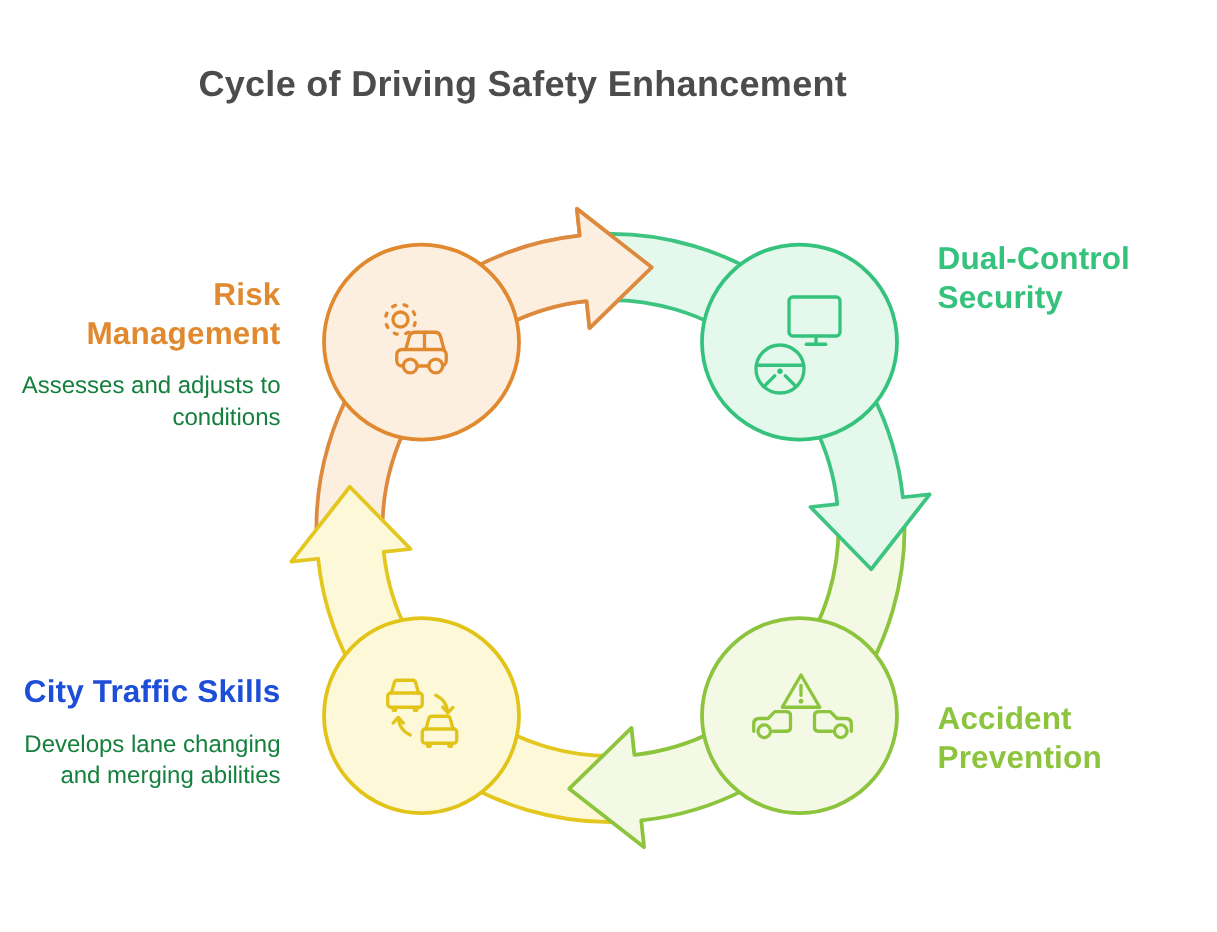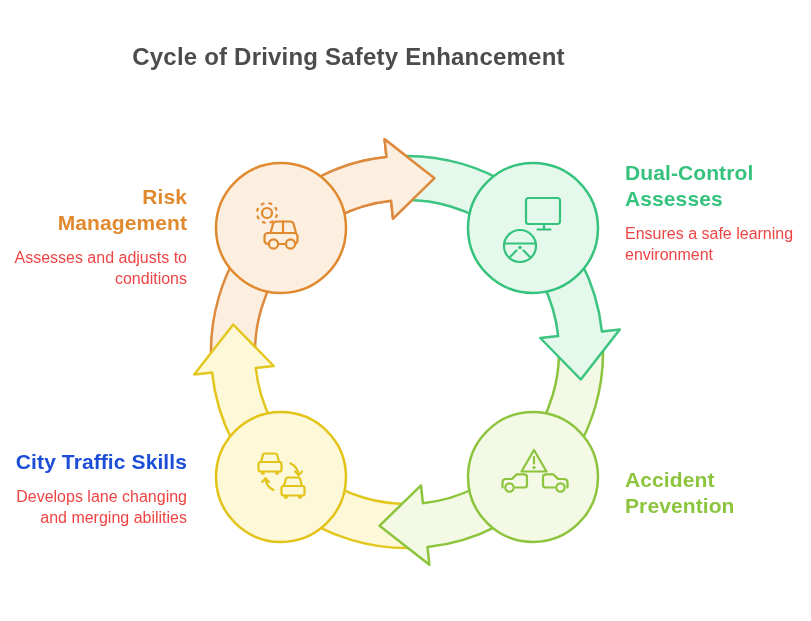--- a/index.html
+++ b/index.html
@@ -7,21 +7,21 @@
     position:relative;width:811px;height:621px;background:#ffffff;overflow:hidden;
     font-family:"Liberation Sans",sans-serif;
   }
   .diagram-title{
     position:absolute;top:42px;left:0;width:697px;text-align:center;
     font-size:24px;line-height:30px;font-weight:700;color:#4c4c4c;letter-spacing:.2px;
   }
   .ring-svg{position:absolute;left:0;top:0;}
   .node{position:absolute;display:flex;flex-direction:column;}
   .node h2{margin:0 0 11px 0;font-size:21px;line-height:26px;font-weight:700;letter-spacing:.1px;}
-  .node p{margin:0;font-size:16px;line-height:21px;color:#ef4444;max-width:185px;}
+  .node p{margin:0;font-size:16px;line-height:21px;color:#15803d;max-width:185px;}
   .node.align-right{align-items:flex-end;text-align:right;}
   .node.align-left{align-items:flex-start;text-align:left;}
   .node.align-left h2{max-width:165px;}
   .node-risk{right:624px;top:184px;}
   .node-dual{left:625px;top:160px;}
   .node-city{right:624px;top:449px;}
   .node-accident{left:625px;top:449px;}
 </style>
 </head>
 <body>
@@ -110,22 +110,21 @@
       </g>
     </g>
   </svg>
 
   <div class="node node-risk align-right">
     <h2 style="color: rgb(224, 137, 47); margin-left: 32px;">Risk Management</h2>
     <p>Assesses and adjusts to conditions</p>
   </div>
 
   <div class="node node-dual align-left">
-    <h2 style="color: rgb(53, 194, 125);">Dual-Control Assesses</h2>
-    <p>Ensures a safe learning environment</p>
+    <h2 style="color: rgb(53, 194, 125);">Dual-Control Security</h2>
   </div>
 
   <div class="node node-accident align-left">
     <h2 style="color: rgb(140, 196, 61); margin-top: 18px;">Accident Prevention</h2>
   </div>
 
   <div class="node node-city align-right">
     <h2 style="color: #1d4ed8;">City Traffic Skills</h2>
     <p>Develops lane changing and merging abilities</p>
   </div>

